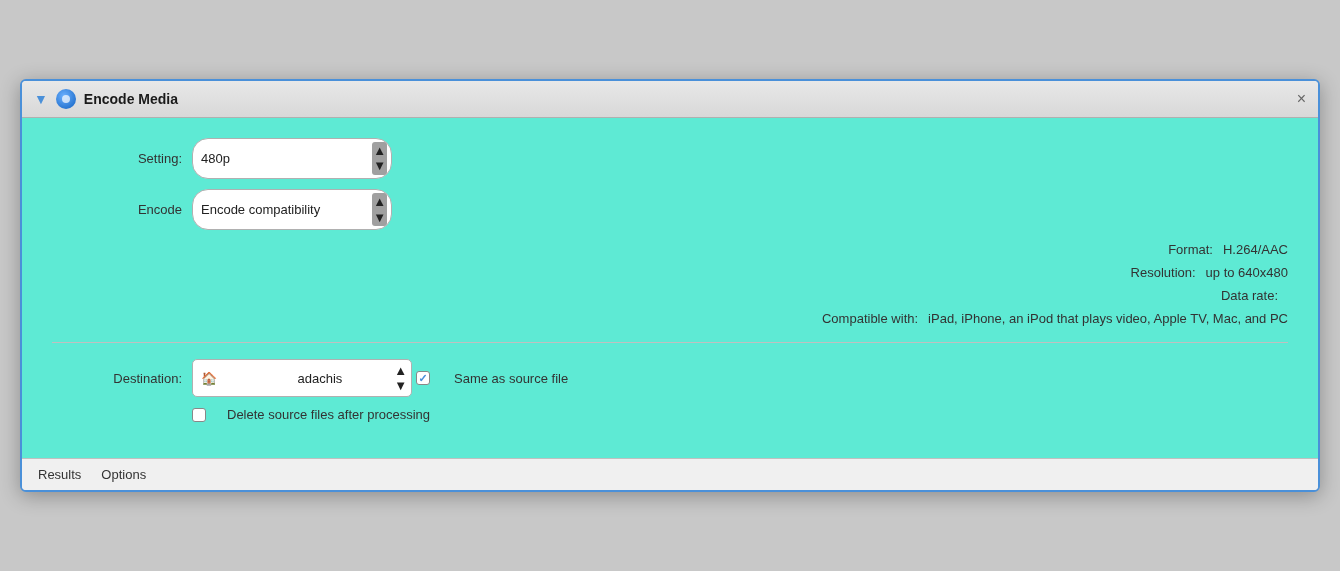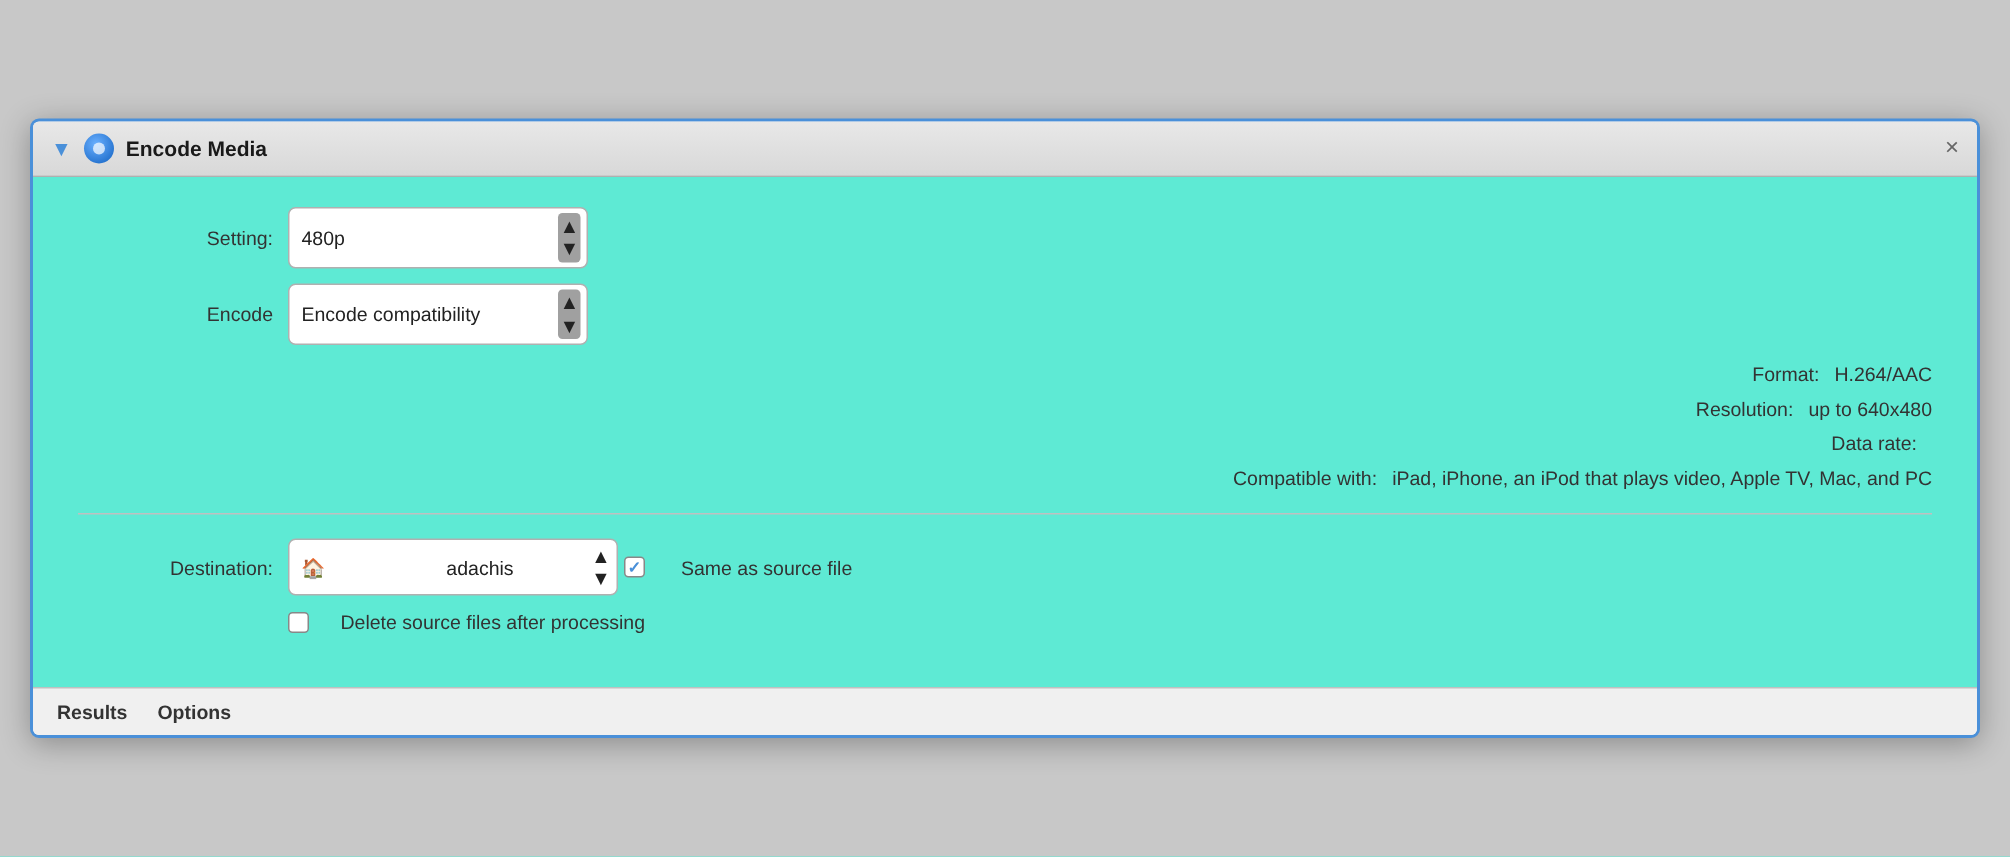--- a/index.html
+++ b/index.html
@@ -92,21 +92,21 @@
       margin-right: 10px;
       color: #333;
       font-size: 13px;
     }
 
     .select-control {
       display: flex;
       align-items: center;
       background: #fff;
       border: 1px solid #b0b0b0;
-      border-radius: 5px;
+      border-radius: 16px;
       padding: 3px 4px 3px 8px;
       min-width: 200px;
       cursor: pointer;
     }
 
     .select-control span {
       flex: 1;
       font-size: 13px;
       color: #222;
     }
@@ -248,21 +248,21 @@
 
     .bottom-tabs {
       display: flex;
       border-top: 1px solid #c0c0c0;
       padding: 8px 16px;
       gap: 20px;
       background: #f0f0f0;
     }
 
     .bottom-tab {
-      font-weight: bold;
+      font-weight: normal;
       font-size: 13px;
       color: #333;
       cursor: pointer;
     }
   </style>
 </head>
 <body>
 
 <div class="window">
 

